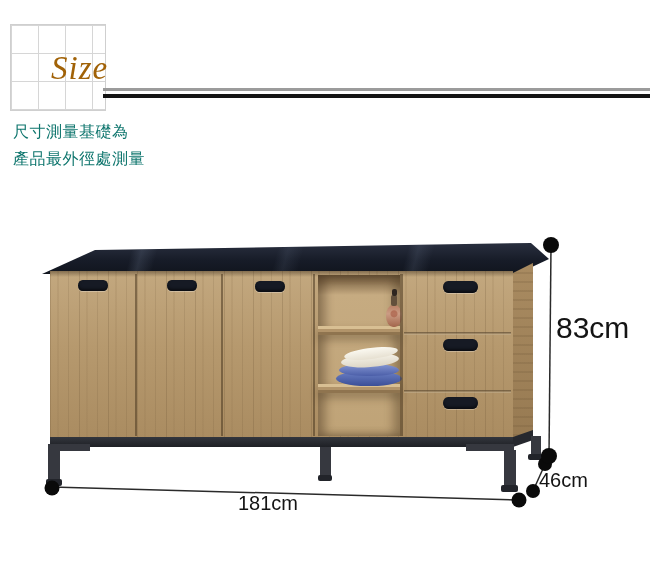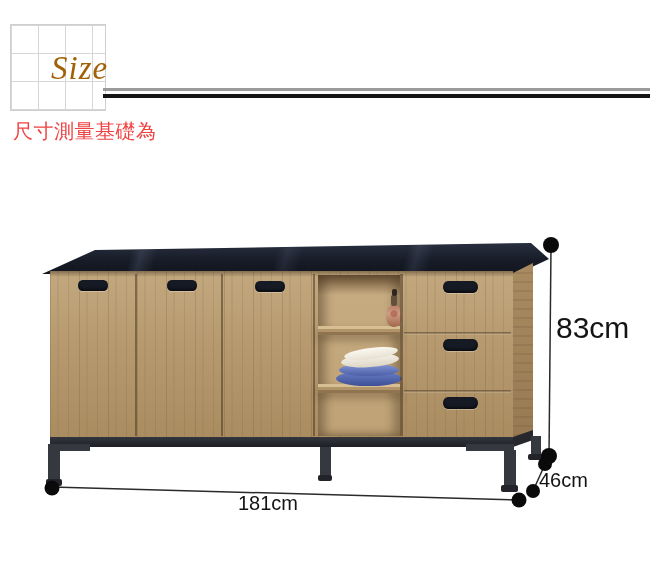--- a/index.html
+++ b/index.html
@@ -22,21 +22,21 @@
     left:26px;top:50px;
     font-family:"Liberation Serif",serif;font-style:italic;
     font-size:33px;color:#a16207;letter-spacing:1px;margin-left:25px;
   }
   .disclaimer{
     left:132px;top:39px;font-size:25px;color:#8a8a8a;letter-spacing:1.5px;
     white-space:nowrap;
   }
   .rule-gray{left:103px;top:88px;width:547px;height:3px;background:#9b9b9b;}
   .rule-black{left:103px;top:94px;width:547px;height:4px;background:#141414;}
-  .note{left:13px;top:118px;font-size:20px;line-height:27px;color:#ef4444;letter-spacing:.5px;}
+  .note{left:13px;top:118px;font-size:16px;line-height:27px;color:#0f766e;letter-spacing:.5px;}
 
   
   .counter{
     left:40px;top:242px;width:512px;height:33px;
     clip-path:polygon(2px 32px,55px 8px,491px 1px,509px 17px,477px 32px);
     background:
       linear-gradient(105deg,transparent 18%,rgba(125,140,165,.20) 20%,transparent 23%,
         transparent 46%,rgba(125,140,165,.13) 48%,transparent 51%,
         transparent 71%,rgba(125,140,165,.16) 73%,transparent 76%),
       linear-gradient(180deg,#2a3040,#171c28 55%,#10141d);
@@ -108,20 +108,21 @@
 
 <div class="canvas">
 
   <div class="abs size-grid"></div>
   <div class="abs size-label">Size</div>
   <div class="abs rule-gray"></div>
   <div class="abs rule-black"></div>
 
   <div class="abs note">
     <div>尺寸測量基礎為</div>
+    <div>產品最外徑處測量</div>
   </div>
 
   <div>
     <div class="abs counter"></div>
 
     <div class="abs wood" style="left:50px;top:271px;width:463px;height:167px;"></div>
     <div class="abs body-shadow"></div>
     <div class="abs side-panel"></div>
 
     <div class="abs vsep" style="left:135px;top:274px;height:162px;"></div>

